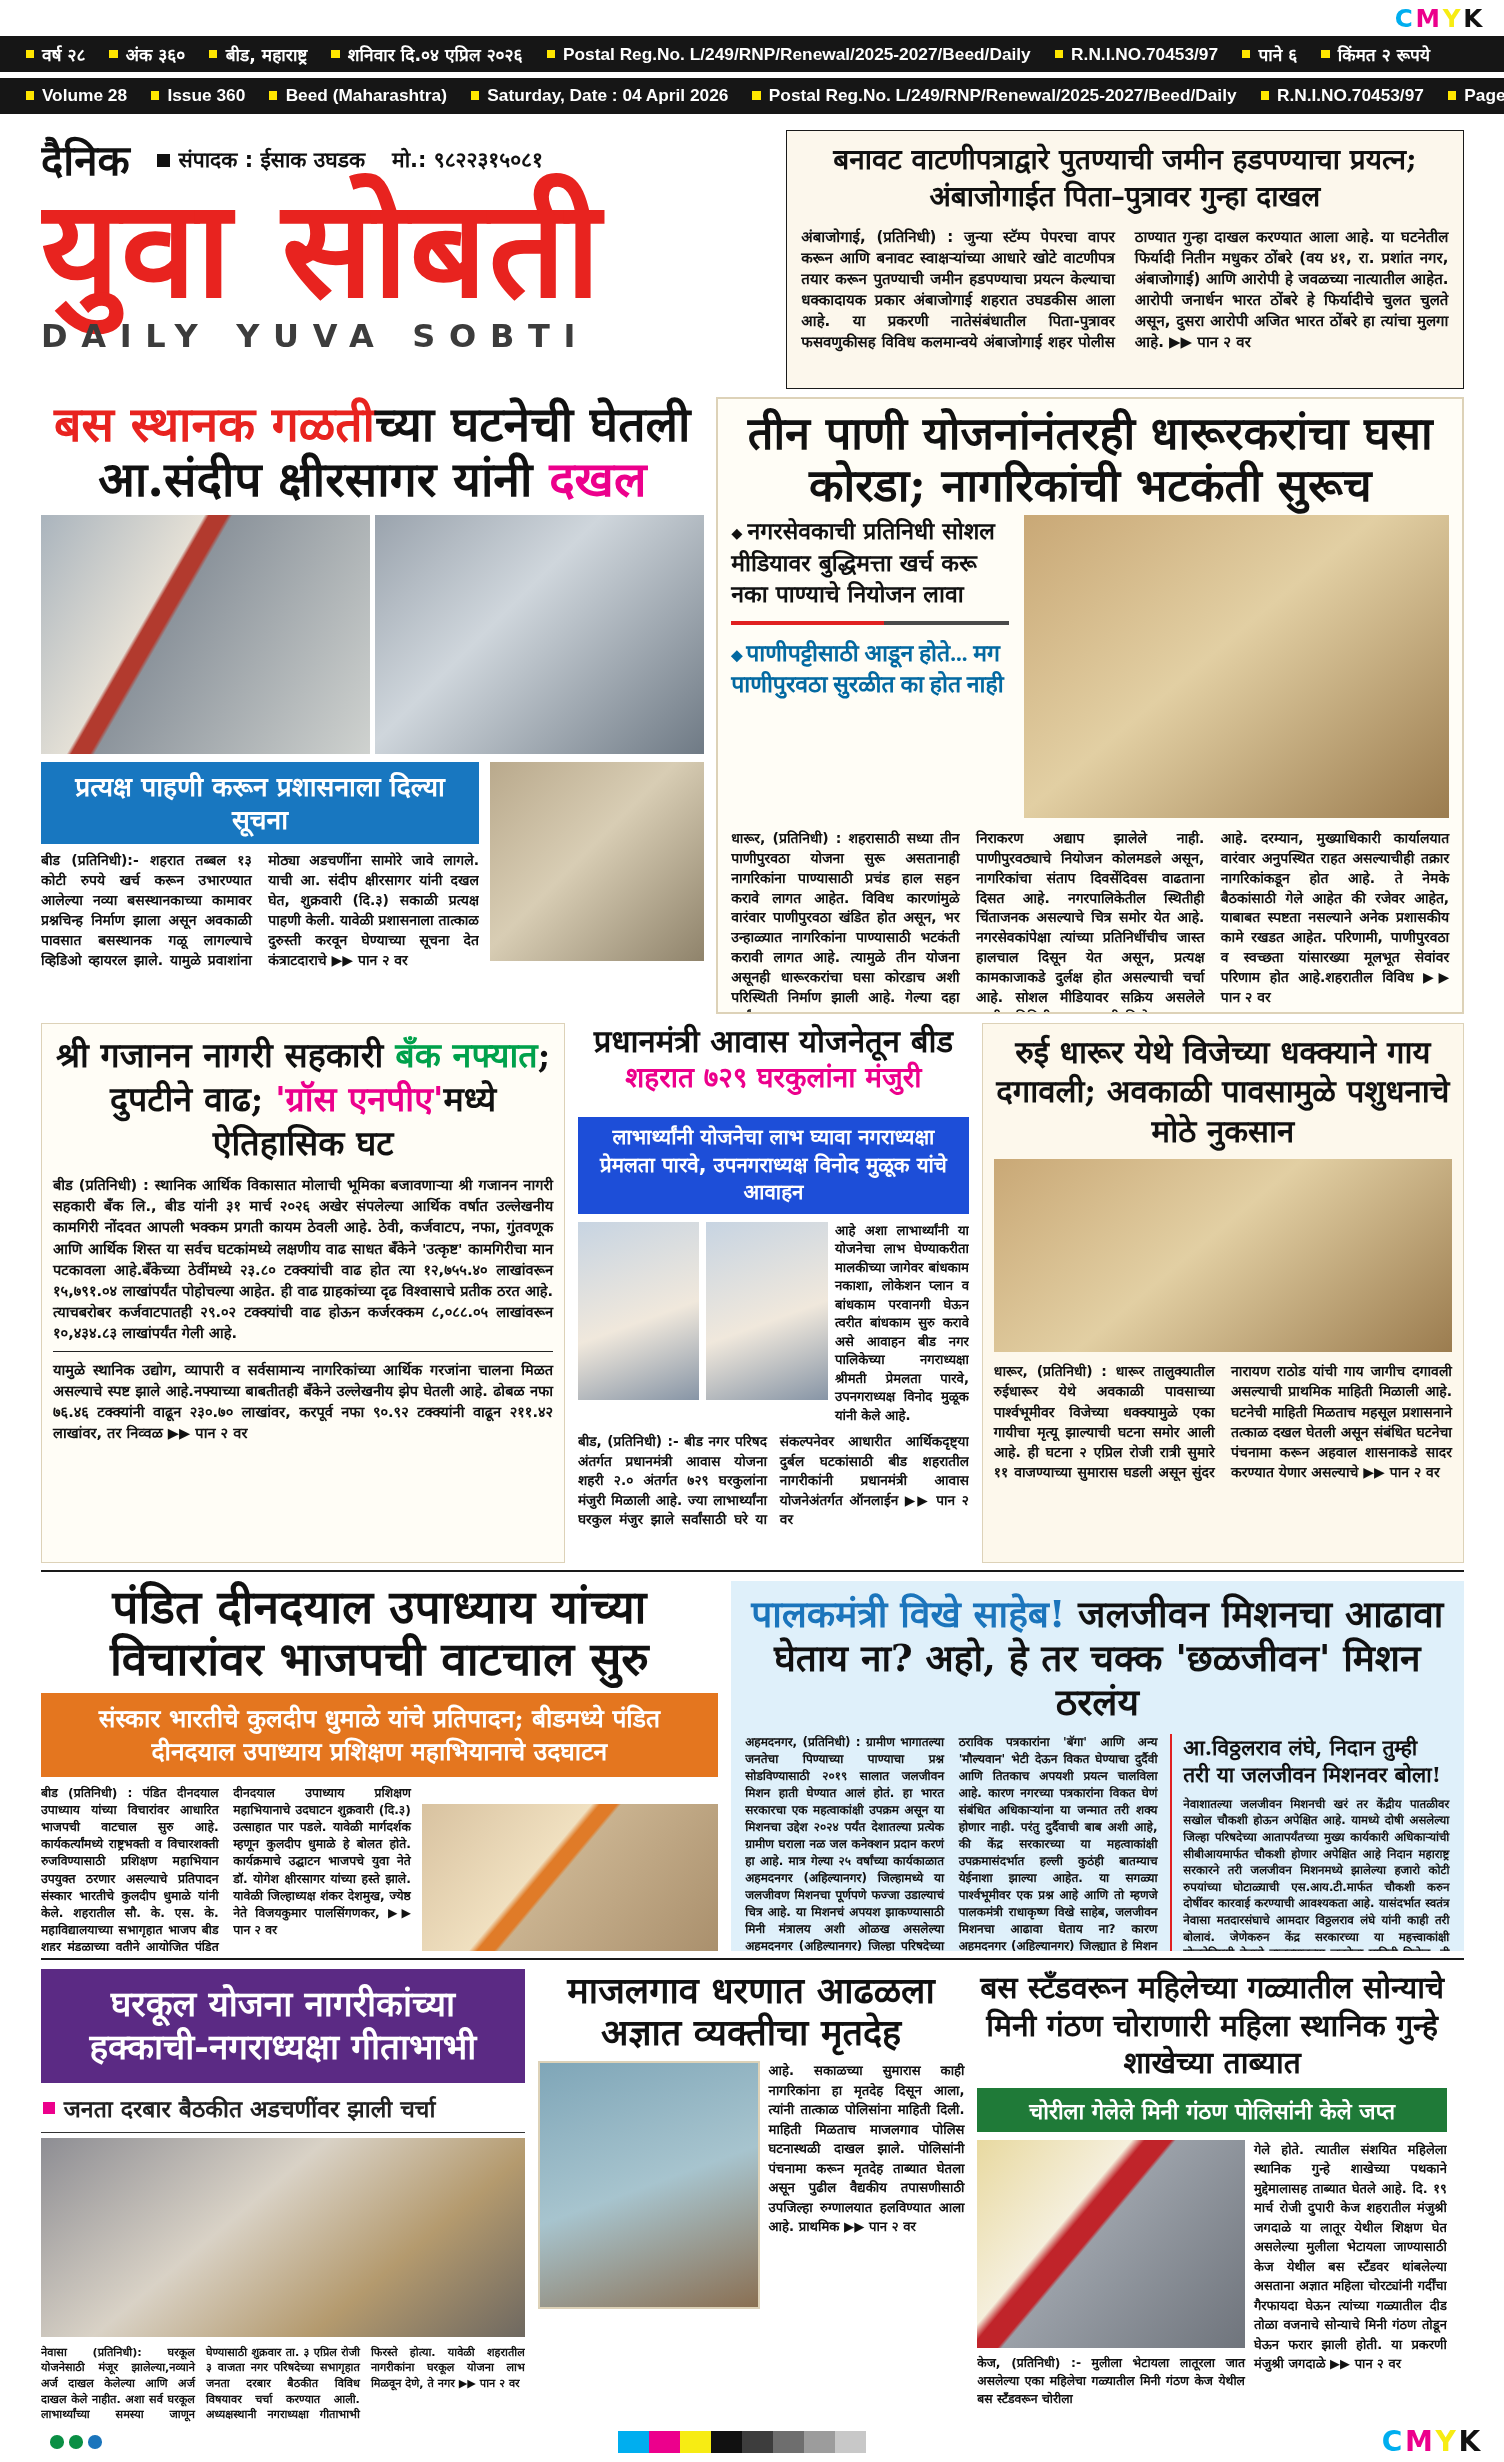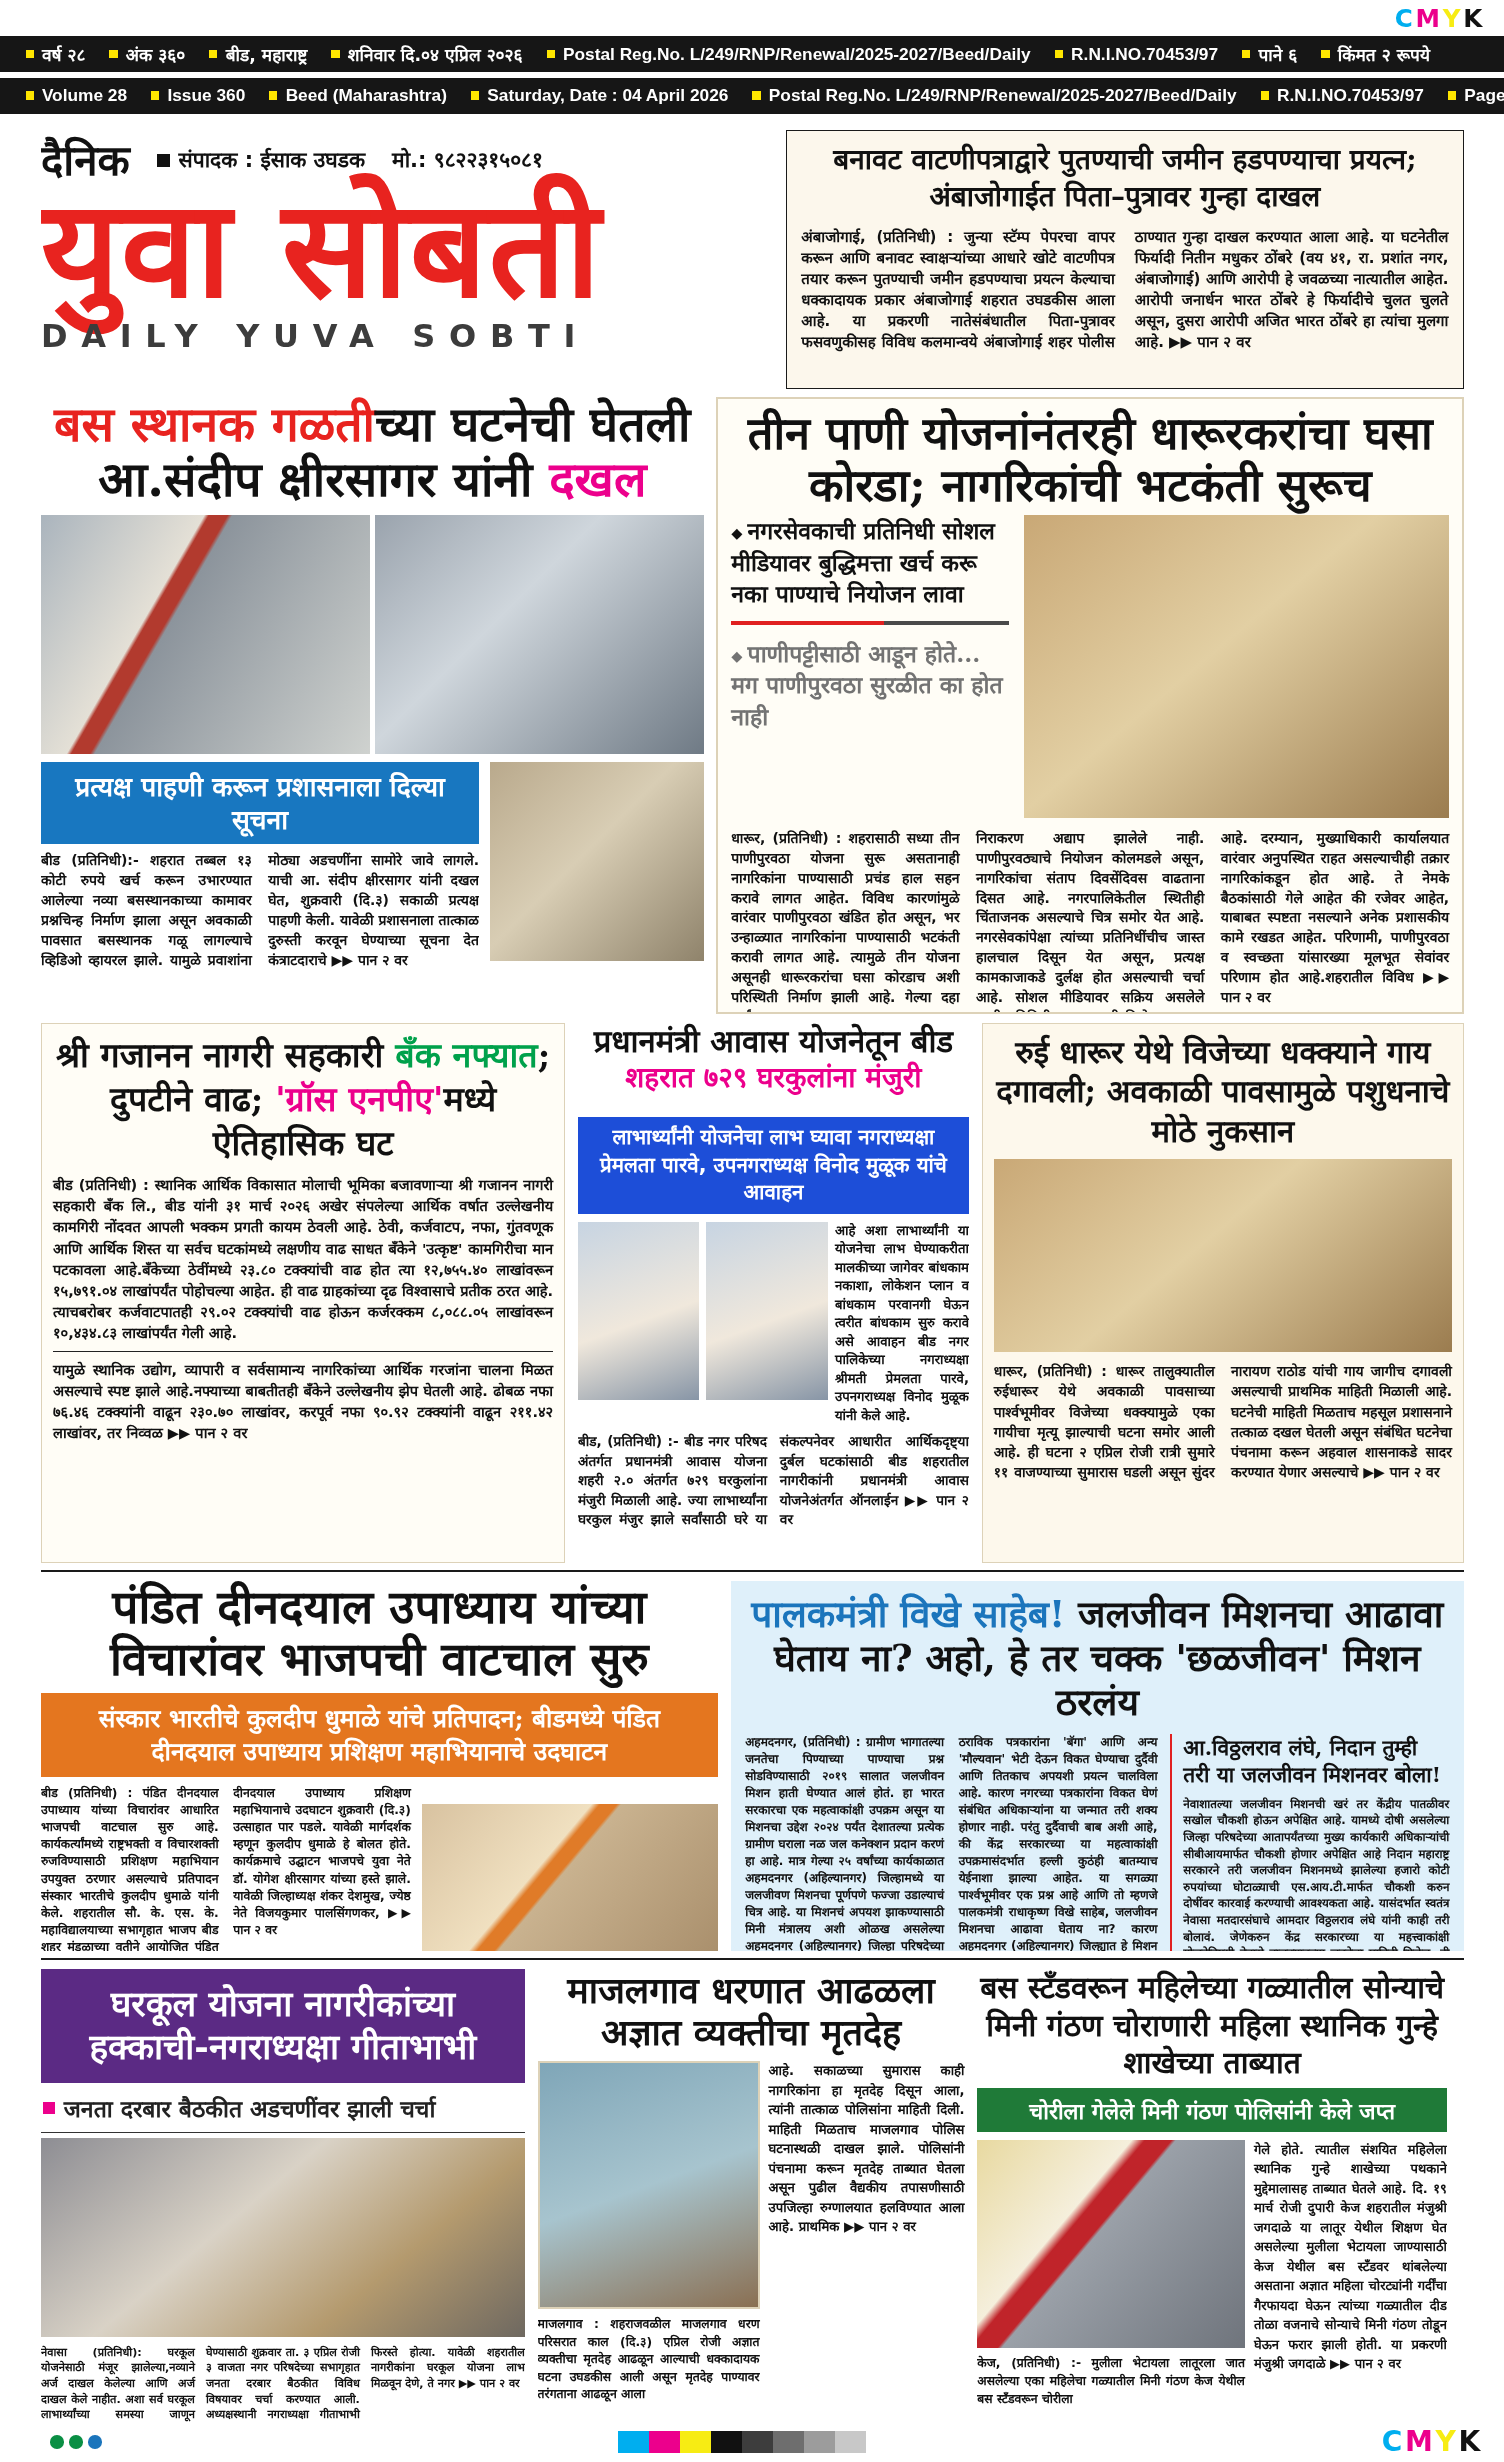--- a/index.html
+++ b/index.html
@@ -60,21 +60,21 @@
              text-align:justify; font-weight:600; }
   .bl-photo { flex:1; height:199px; align-self:flex-start; }
 
   .water { width:53%; border:2.7px solid #ddd2b8; background:#fffdf6; padding:9px 12.8px; overflow:hidden; }
   .w-h { font-size:45px; line-height:1.16; }
   .w-mid { display:flex; gap:14.6px; margin-top:3px; }
   .w-bullets { width:278px; flex:0 0 auto; }
   .w-b1, .w-b2 { font-size:23px; font-weight:800; line-height:1.38;
                  font-family:"DejaVu Serif","Liberation Serif",serif; }
   .w-b1::before, .w-b2::before { content:"◆ "; font-size:14.6px; vertical-align:middle; }
-  .w-b2 { color:#737373; margin-top:12.8px; }
+  .w-b2 { color:#0369a1; margin-top:12.8px;font-family:Liberation Serif, serif; }
   .w-rule { height:3.6px; margin-top:11px; background:linear-gradient(to right,#e02020 55%,#4a4a4a 55%); }
   .w-photo { flex:1; height:303px; }
   .w-body { margin-top:11px; column-count:3; column-gap:16.4px; font-size:14px; line-height:1.42;
             text-align:justify; font-weight:600; }
 
   .bank { width:37.5%; border:1.8px solid #ddd2b8; background:#fffdf6; padding:9px 11px; overflow:hidden; }
   .bank-h { font-size:34px; line-height:1.3; }
   .bank-flex { display:flex; gap:11px; margin-top:9px;flex-direction:column; }
   .bank-text { flex:1.5; font-size:14.6px; line-height:1.45; text-align:justify; font-weight:600; }
   .bank-text hr { border:none; border-top:1.8px solid #222; margin:7.3px 0; }
@@ -360,21 +360,20 @@
     </div>
 
     <div class="majalgaon">
       <div class="mj-h headline-serif">
         <span>माजलगाव धरणात आढळला</span><br>
         <span>अज्ञात व्यक्तीचा मृतदेह</span>
       </div>
       <div class="mj-flex">
         <div class="mj-left">
           <div class="photo water mj-photo"></div>
-          <div class="mj-caption">माजलगाव : शहराजवळील माजलगाव धरण परिसरात काल (दि.३) एप्रिल रोजी अज्ञात व्यक्तीचा मृतदेह आढळून आल्याची धक्कादायक घटना उघडकीस आली असून मृतदेह पाण्यावर तरंगताना आढळून आला</div>
         </div>
         <div class="mj-side">आहे. सकाळच्या सुमारास काही नागरिकांना हा मृतदेह दिसून आला, त्यांनी तात्काळ पोलिसांना माहिती दिली. माहिती मिळताच माजलगाव पोलिस घटनास्थळी दाखल झाले. पोलिसांनी पंचनामा करून मृतदेह ताब्यात घेतला असून पुढील वैद्यकीय तपासणीसाठी उपजिल्हा रुग्णालयात हलविण्यात आला आहे. प्राथमिक  ▶▶ पान २ वर</div>
       </div>
     </div>
 
     <div class="gathan">
       <div class="gt-h headline-serif">बस स्टँडवरून महिलेच्या गळ्यातील सोन्याचे मिनी गंठण चोराणारी महिला स्थानिक गुन्हे शाखेच्या ताब्यात</div>
       <div class="gt-banner">चोरीला गेलेले मिनी गंठण पोलिसांनी केले जप्त</div>
       <div class="gt-flex">
         <div class="gt-left">

